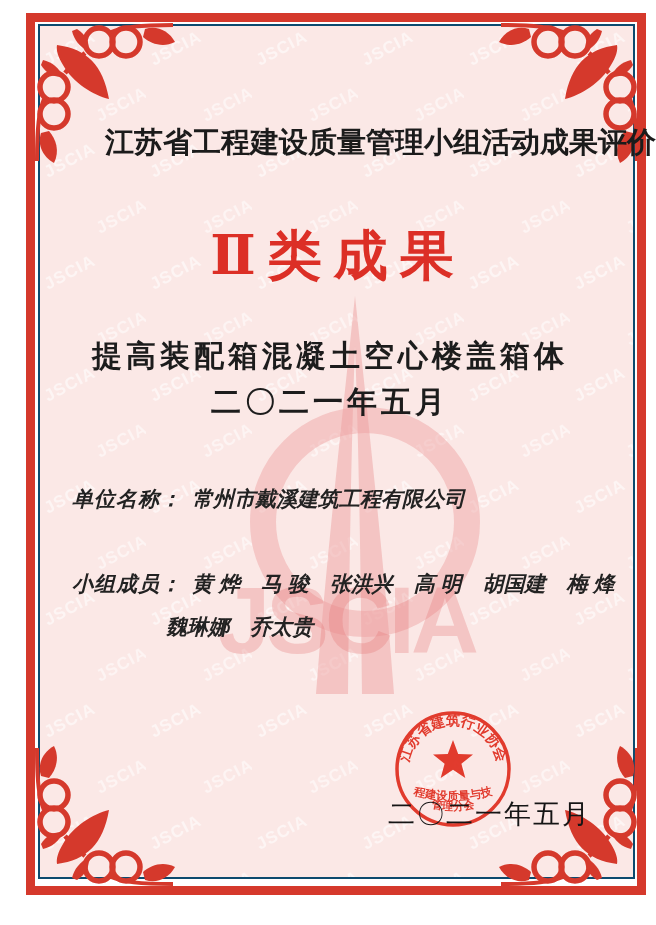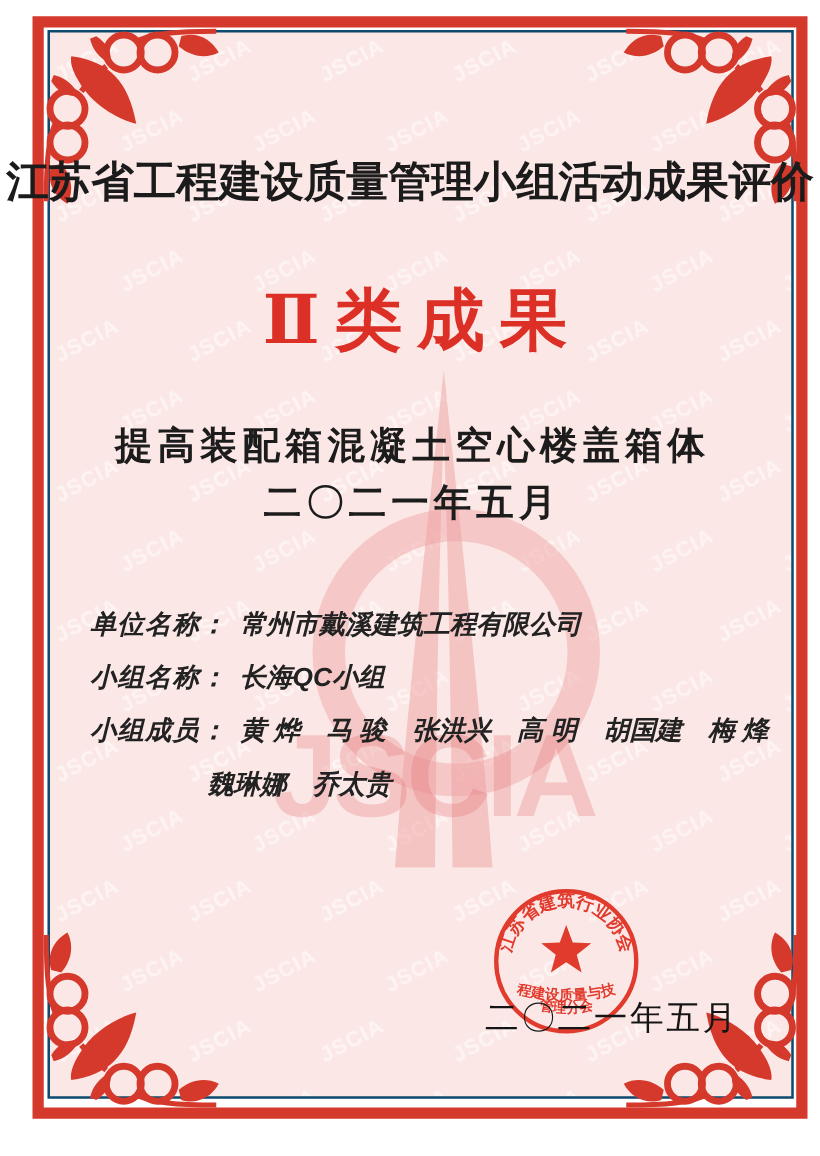--- a/index.html
+++ b/index.html
@@ -26,22 +26,22 @@
     line-height:1;white-space:nowrap;
   }
   
   .corner{position:absolute;width:150px;height:150px;}
   .corner.tl{left:27px;top:15px;}
   .corner.tr{right:9px;top:15px;transform:scaleX(-1);}
   .corner.bl{left:27px;bottom:31px;transform:scaleY(-1);}
   .corner.br{right:9px;bottom:31px;transform:scale(-1,-1);}
   
   .title{
-    position:absolute;left:0;right:0;top:123px;text-align:center;
-    font-size:34px;font-weight:800;color:#1b1b1b;letter-spacing:0px;z-index:3;
+    position:absolute;left:0;right:0;top:123px;text-align:right;
+    font-size:29px;font-weight:800;color:#1b1b1b;letter-spacing:0px;z-index:3;
   }
   .grade{
     position:absolute;left:0;right:0;top:220px;text-align:center;
     font-family:"DejaVu Serif",serif;font-weight:700;
     font-size:54px;color:#dc2f26;letter-spacing:12px;padding-left:20px;
     box-sizing:border-box;z-index:3;
   }
   .project{
     position:absolute;left:0;right:0;text-align:center;
     font-family:"DejaVu Serif",serif;font-weight:700;
@@ -166,23 +166,20 @@
 
   <div class="title">江苏省工程建设质量管理小组活动成果评价</div>
 
   <div class="grade">Ⅱ类成果</div>
 
   <div class="project l1">提高装配箱混凝土空心楼盖箱体</div>
   <div class="project l2">二〇二一年五月</div>
 
   <div class="field r1">
     <span class="lbl">单位名称：</span><span class="val">常州市戴溪建筑工程有限公司</span>
-  </div>
-  <div class="field r2">
-    <span class="lbl">小组名称：</span><span class="val">长海QC小组</span>
   </div>
   <div class="field r3">
     <span class="lbl">小组成员：</span><span class="val">黄 烨　马 骏　张洪兴　高 明　胡国建　梅 烽</span>
   </div>
   <div class="field r4">
     <span class="val">魏琳娜　乔太贵</span>
   </div>
 
   <svg class="seal" viewBox="0 0 130 130" xmlns="http://www.w3.org/2000/svg">
     <circle cx="65" cy="65" r="56" fill="none" stroke="#e02e20" stroke-width="3.5"></circle>

